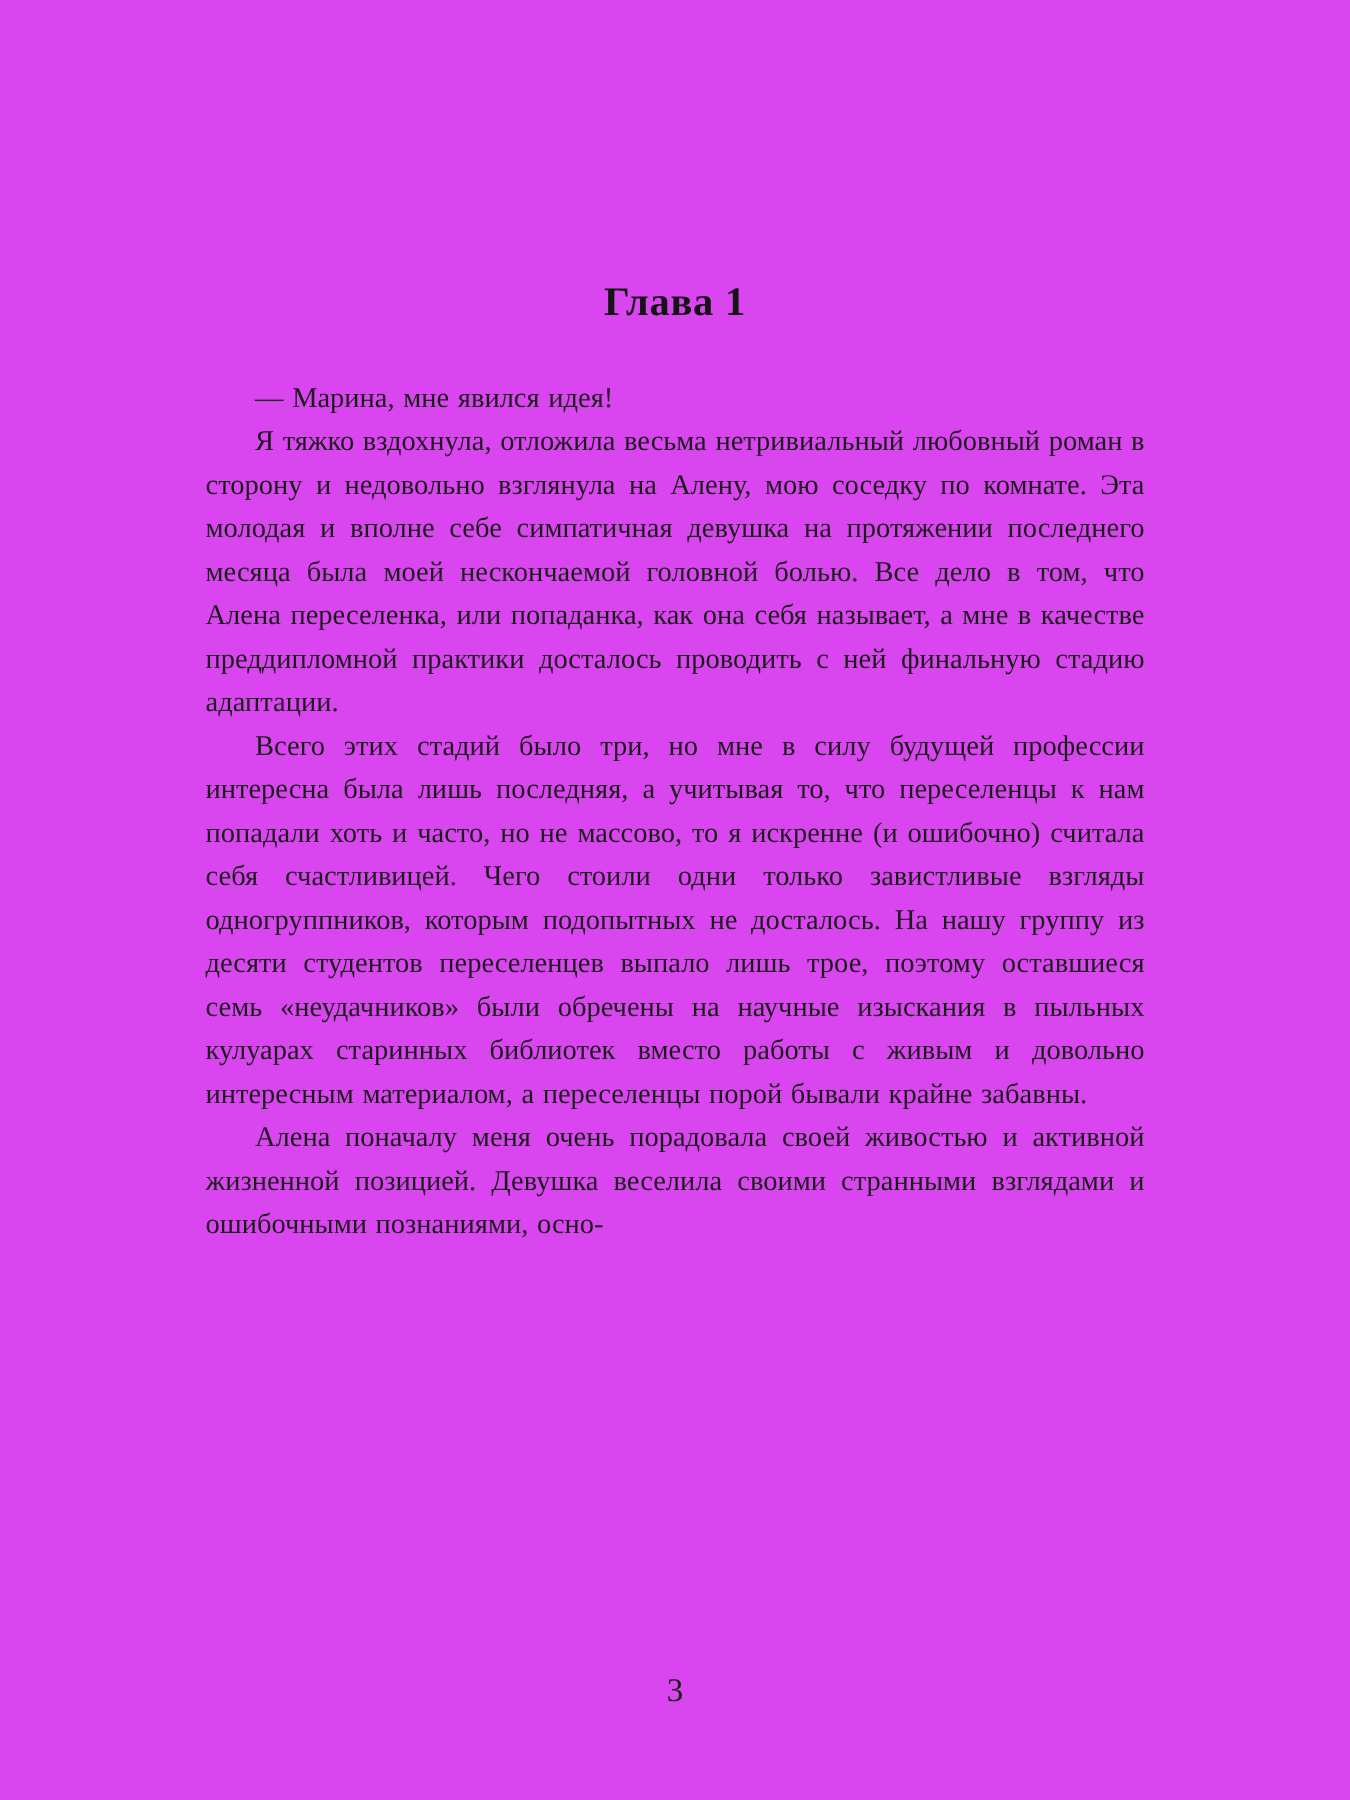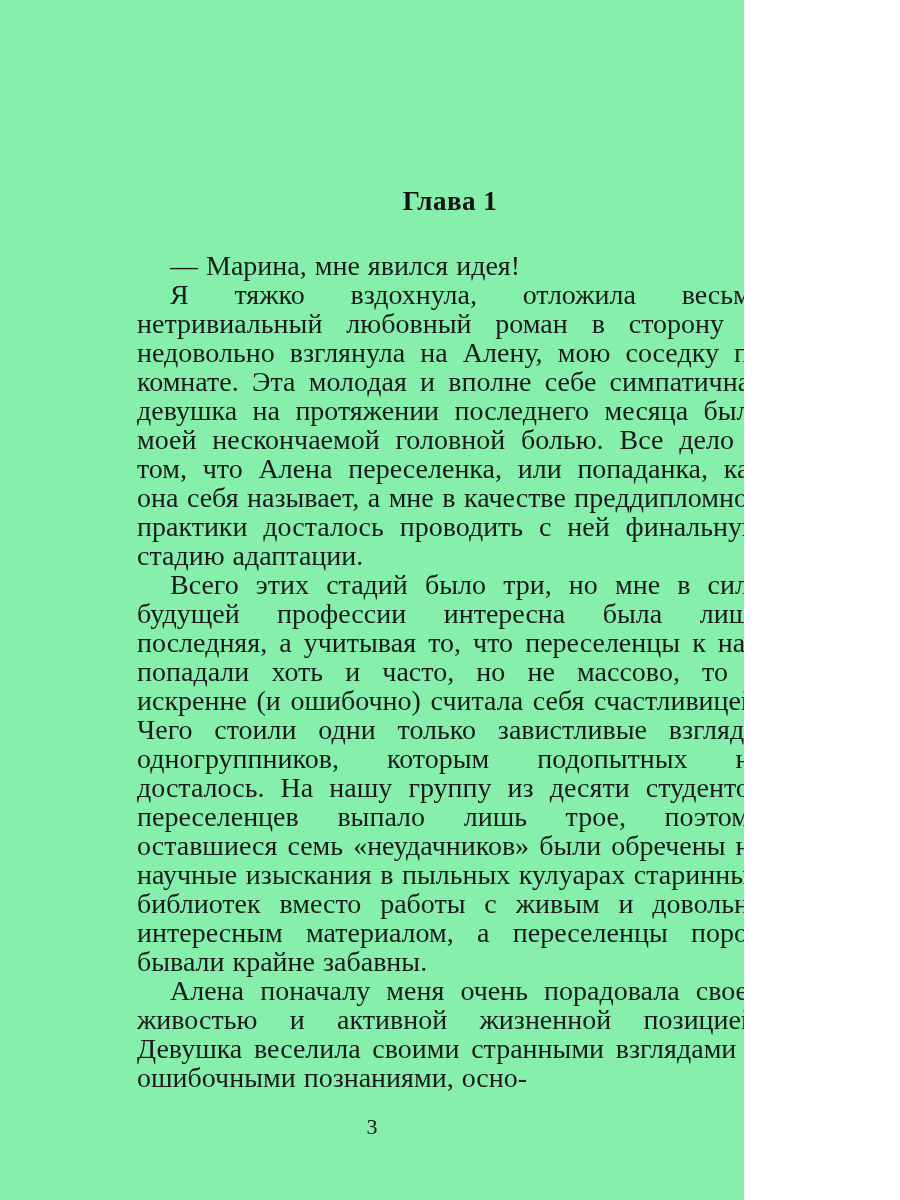--- a/index.html
+++ b/index.html
@@ -5,23 +5,23 @@
   * { margin: 0; padding: 0; box-sizing: border-box; }
 
   html, body {
     width: 900px;
     height: 1200px;
     background: #ffffff;
   }
 
   .book-page {
     position: relative;
-    width: 744px;
+    width: 900px;
     height: 1200px;
-    background: #86efac;
+    background: #d946ef;
     color: #1c1c1c;
     font-family: "Liberation Serif", "DejaVu Serif", serif;
     overflow: hidden;
   }
 
   .text-block {
     position: absolute;
     top: 0;
     left: 137px;
     width: 626px;
@@ -31,21 +31,21 @@
     margin-top: 186px;
     margin-bottom: 34px;
     text-align: center;
     font-size: 27px;
     font-weight: bold;
     letter-spacing: 0.5px;
     color: #141414;
   }
 
   .paragraph {
-    font-size: 28px;
+    font-size: 19px;
     line-height: 29px;
     text-align: justify;
     text-indent: 33px;
     word-spacing: 1px;
   }
 
   .page-number {
     position: absolute;
     left: 0;
     right: 0;

